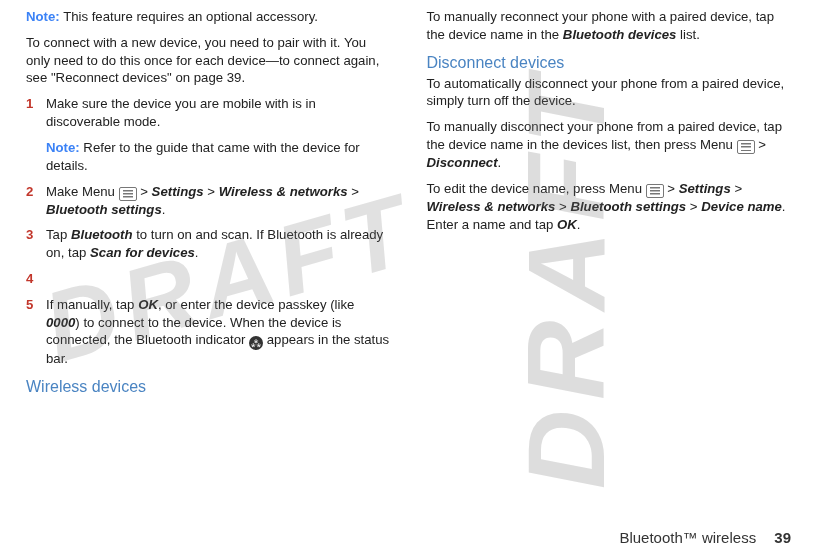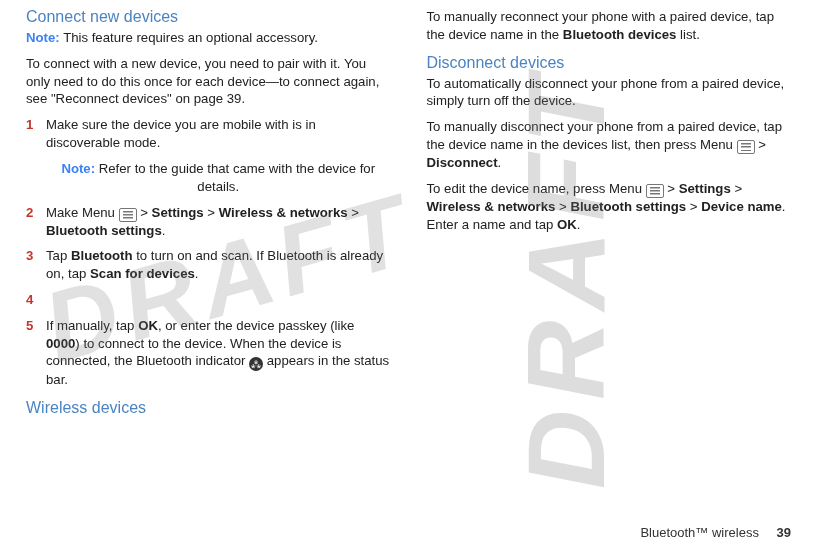--- a/index.html
+++ b/index.html
@@ -3,46 +3,45 @@
 <meta charset="utf-8">
 <style>
   * { margin: 0; padding: 0; box-sizing: border-box; }
   html, body { width: 817px; height: 556px; font-family: Arial, Helvetica, sans-serif; color: #222; background: #fff; position: relative; overflow: hidden; }
   .page { display: flex; padding: 8px 26px 0 26px; gap: 36px; height: 516px; }
   .col { flex: 1; min-width: 0; }
   .heading { color: #4a84c2; font-size: 16px; font-weight: 400; margin-bottom: 3px; margin-top: 10px; }
   .heading:first-child { margin-top: 0; }
   .p { font-size: 13.2px; line-height: 1.35; margin-bottom: 8px; }
   .note-label { font-weight: 700; color: #3b82f6; }
-  .bold { font-weight: 700; }
+  .bold { font-weight: 700; font-style: italic; }
   .list-item { display: flex; margin-bottom: 8px; }
   .list-num { color: #c2362b; font-weight: 700; min-width: 20px; font-size: 13.2px; line-height: 1.35; }
   .list-body { font-size: 13.2px; line-height: 1.35; }
-  .sub-note { margin-top: 8px; text-align: center; }
+  .sub-note { margin-top: 8px; }
   .icon-menu { display: inline-flex; width: 18px; height: 14px; border: 1px solid #777; border-radius: 2px; vertical-align: -2px; align-items: center; justify-content: center; }
   .icon-menu::before { content: ""; display: block; width: 10px; height: 8px; background:
     linear-gradient(#777,#777) 0 0/100% 1.5px no-repeat,
     linear-gradient(#777,#777) 0 50%/100% 1.5px no-repeat,
     linear-gradient(#777,#777) 0 100%/100% 1.5px no-repeat; }
   .icon-bt { display: inline-flex; width: 14px; height: 14px; border-radius: 50%; background: #333; color: #fff; align-items: center; justify-content: center; font-size: 9px; vertical-align: -2px; }
-  .footer { position: absolute; bottom: 16px; right: 26px; font-size: 13px; color: #333; }
+  .footer { position: absolute; bottom: 10px; right: 26px; font-size: 15px; color: #333; }
   .footer .pg { font-weight: 700; margin-left: 14px; }
   .watermark { position: absolute; right: 40px; top: 50%; transform: translateY(-50%) rotate(-90deg); transform-origin: center; font-size: 110px; font-weight: 700; font-style: italic; color: rgba(120,120,120,0.25); letter-spacing: 10px; pointer-events: none; }
   .watermark2 { position: absolute; left: 40px; top: 50%; transform: translateY(-50%) rotate(-16deg); transform-origin: center; font-size: 100px; font-weight: 700; font-style: italic; color: rgba(120,120,120,0.22); letter-spacing: 8px; pointer-events: none; }
 </style>
 </head>
 <body>
 
 <div class="watermark2">DRAFT</div>
 <div class="watermark">DRAFT</div>
 
 <div class="page">
 
   <div class="col">
-    <div class="heading">Connect new devices</div>
 
     <div class="p">
       <span class="note-label">Note:</span><span> This feature requires an optional accessory.</span>
     </div>
 
     <div class="p">To connect with a new device, you need to pair with it. You only need to do this once for each device—to connect again, see "Reconnect devices" on page 39.</div>
 
     <div class="list-item">
       <div class="list-num">1</div>
       <div class="list-body">

